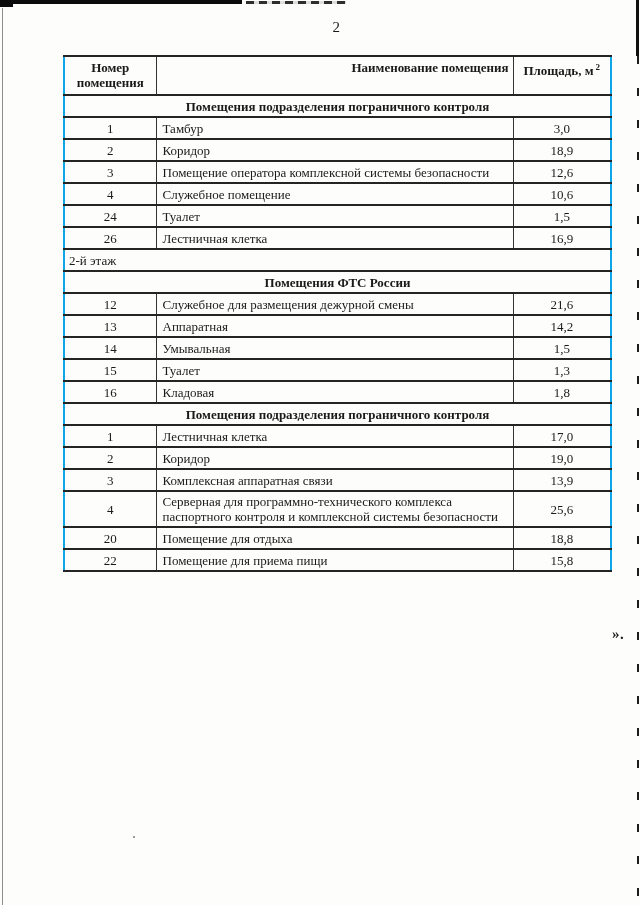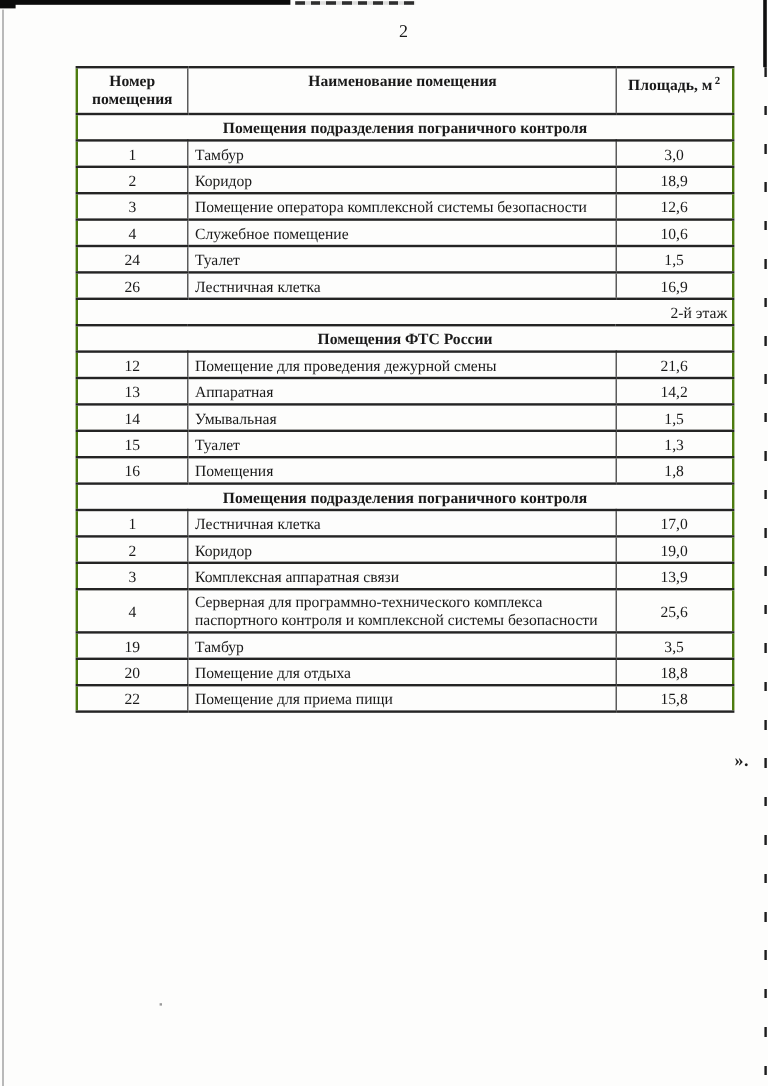--- a/index.html
+++ b/index.html
@@ -63,21 +63,21 @@
     letter-spacing: 0.3px;
   }
 
   
   .doc-table {
     position: absolute;
     top: 55px; left: 63px;
     width: 547px;
     border-collapse: collapse;
     table-layout: fixed;
-    border: 2px solid #4d7c0f;
+    border: 2px solid #0ea5e9;
     font-size: 13px;
     line-height: 15px;
   }
   .doc-table th, .doc-table td {
     border-top: 2px solid #242424;
     border-bottom: 2px solid #242424;
     border-left: 1.5px solid #343434;
     border-right: 1.5px solid #343434;
     padding: 2px 4px;
     overflow: hidden;
@@ -96,21 +96,21 @@
   .c-num   { width: 92px;  text-align: center; vertical-align: middle; }
   .c-name  { width: 357px; text-align: left;   vertical-align: middle; padding-left: 6px !important; }
   .c-area  { width: 98px;  text-align: center; vertical-align: middle; }
   .row-section td {
     font-weight: bold;
     text-align: center;
     height: 16px;
     vertical-align: middle;
   }
   .row-floor td {
-    text-align: right;
+    text-align: left;
     height: 16px;
     vertical-align: middle;
   }
   .row-data td { height: 16px; }
 
   
   .closing-mark {
     position: absolute;
     top: 626px; left: 612px;
     font-size: 15px;
@@ -133,21 +133,21 @@
 
 <table class="doc-table">
   <colgroup>
     <col style="width:92px">
     <col style="width:357px">
     <col style="width:98px">
   </colgroup>
   <thead>
     <tr>
       <th class="c-num">Номер помещения</th>
-      <th class="c-name" style="text-align:center">Наименование помещения</th>
+      <th class="c-name" style="text-align:right">Наименование помещения</th>
       <th class="c-area"><span>Площадь, м</span><sup>2</sup></th>
     </tr>
   </thead>
   <tbody id="table-body">
       <tr class="row-section">
     <td colspan="3">Помещения подразделения пограничного контроля</td>
   </tr>
       <tr class="row-data">
     <td class="c-num">1</td>
     <td class="c-name">Тамбур</td>
@@ -179,41 +179,41 @@
     <td class="c-area">16,9</td>
   </tr>
       <tr class="row-floor">
     <td colspan="3">2-й этаж</td>
   </tr>
       <tr class="row-section">
     <td colspan="3">Помещения ФТС России</td>
   </tr>
       <tr class="row-data">
     <td class="c-num">12</td>
-    <td class="c-name">Помещение для проведения дежурной смены</td>
+    <td class="c-name">Служебное для размещения дежурной смены</td>
     <td class="c-area">21,6</td>
   </tr>
       <tr class="row-data">
     <td class="c-num">13</td>
     <td class="c-name">Аппаратная</td>
     <td class="c-area">14,2</td>
   </tr>
       <tr class="row-data">
     <td class="c-num">14</td>
     <td class="c-name">Умывальная</td>
     <td class="c-area">1,5</td>
   </tr>
       <tr class="row-data">
     <td class="c-num">15</td>
     <td class="c-name">Туалет</td>
     <td class="c-area">1,3</td>
   </tr>
       <tr class="row-data">
     <td class="c-num">16</td>
-    <td class="c-name">Помещения</td>
+    <td class="c-name">Кладовая</td>
     <td class="c-area">1,8</td>
   </tr>
       <tr class="row-section">
     <td colspan="3">Помещения подразделения пограничного контроля</td>
   </tr>
       <tr class="row-data">
     <td class="c-num">1</td>
     <td class="c-name">Лестничная клетка</td>
     <td class="c-area">17,0</td>
   </tr>
@@ -226,25 +226,20 @@
     <td class="c-num">3</td>
     <td class="c-name">Комплексная аппаратная связи</td>
     <td class="c-area">13,9</td>
   </tr>
       <tr class="row-data">
     <td class="c-num">4</td>
     <td class="c-name">Серверная для программно-технического комплекса паспортного контроля и комплексной системы безопасности</td>
     <td class="c-area">25,6</td>
   </tr>
       <tr class="row-data">
-    <td class="c-num">19</td>
-    <td class="c-name">Тамбур</td>
-    <td class="c-area">3,5</td>
-  </tr>
-      <tr class="row-data">
     <td class="c-num">20</td>
     <td class="c-name">Помещение для отдыха</td>
     <td class="c-area">18,8</td>
   </tr>
       <tr class="row-data">
     <td class="c-num">22</td>
     <td class="c-name">Помещение для приема пищи</td>
     <td class="c-area">15,8</td>
   </tr>
     </tbody>

